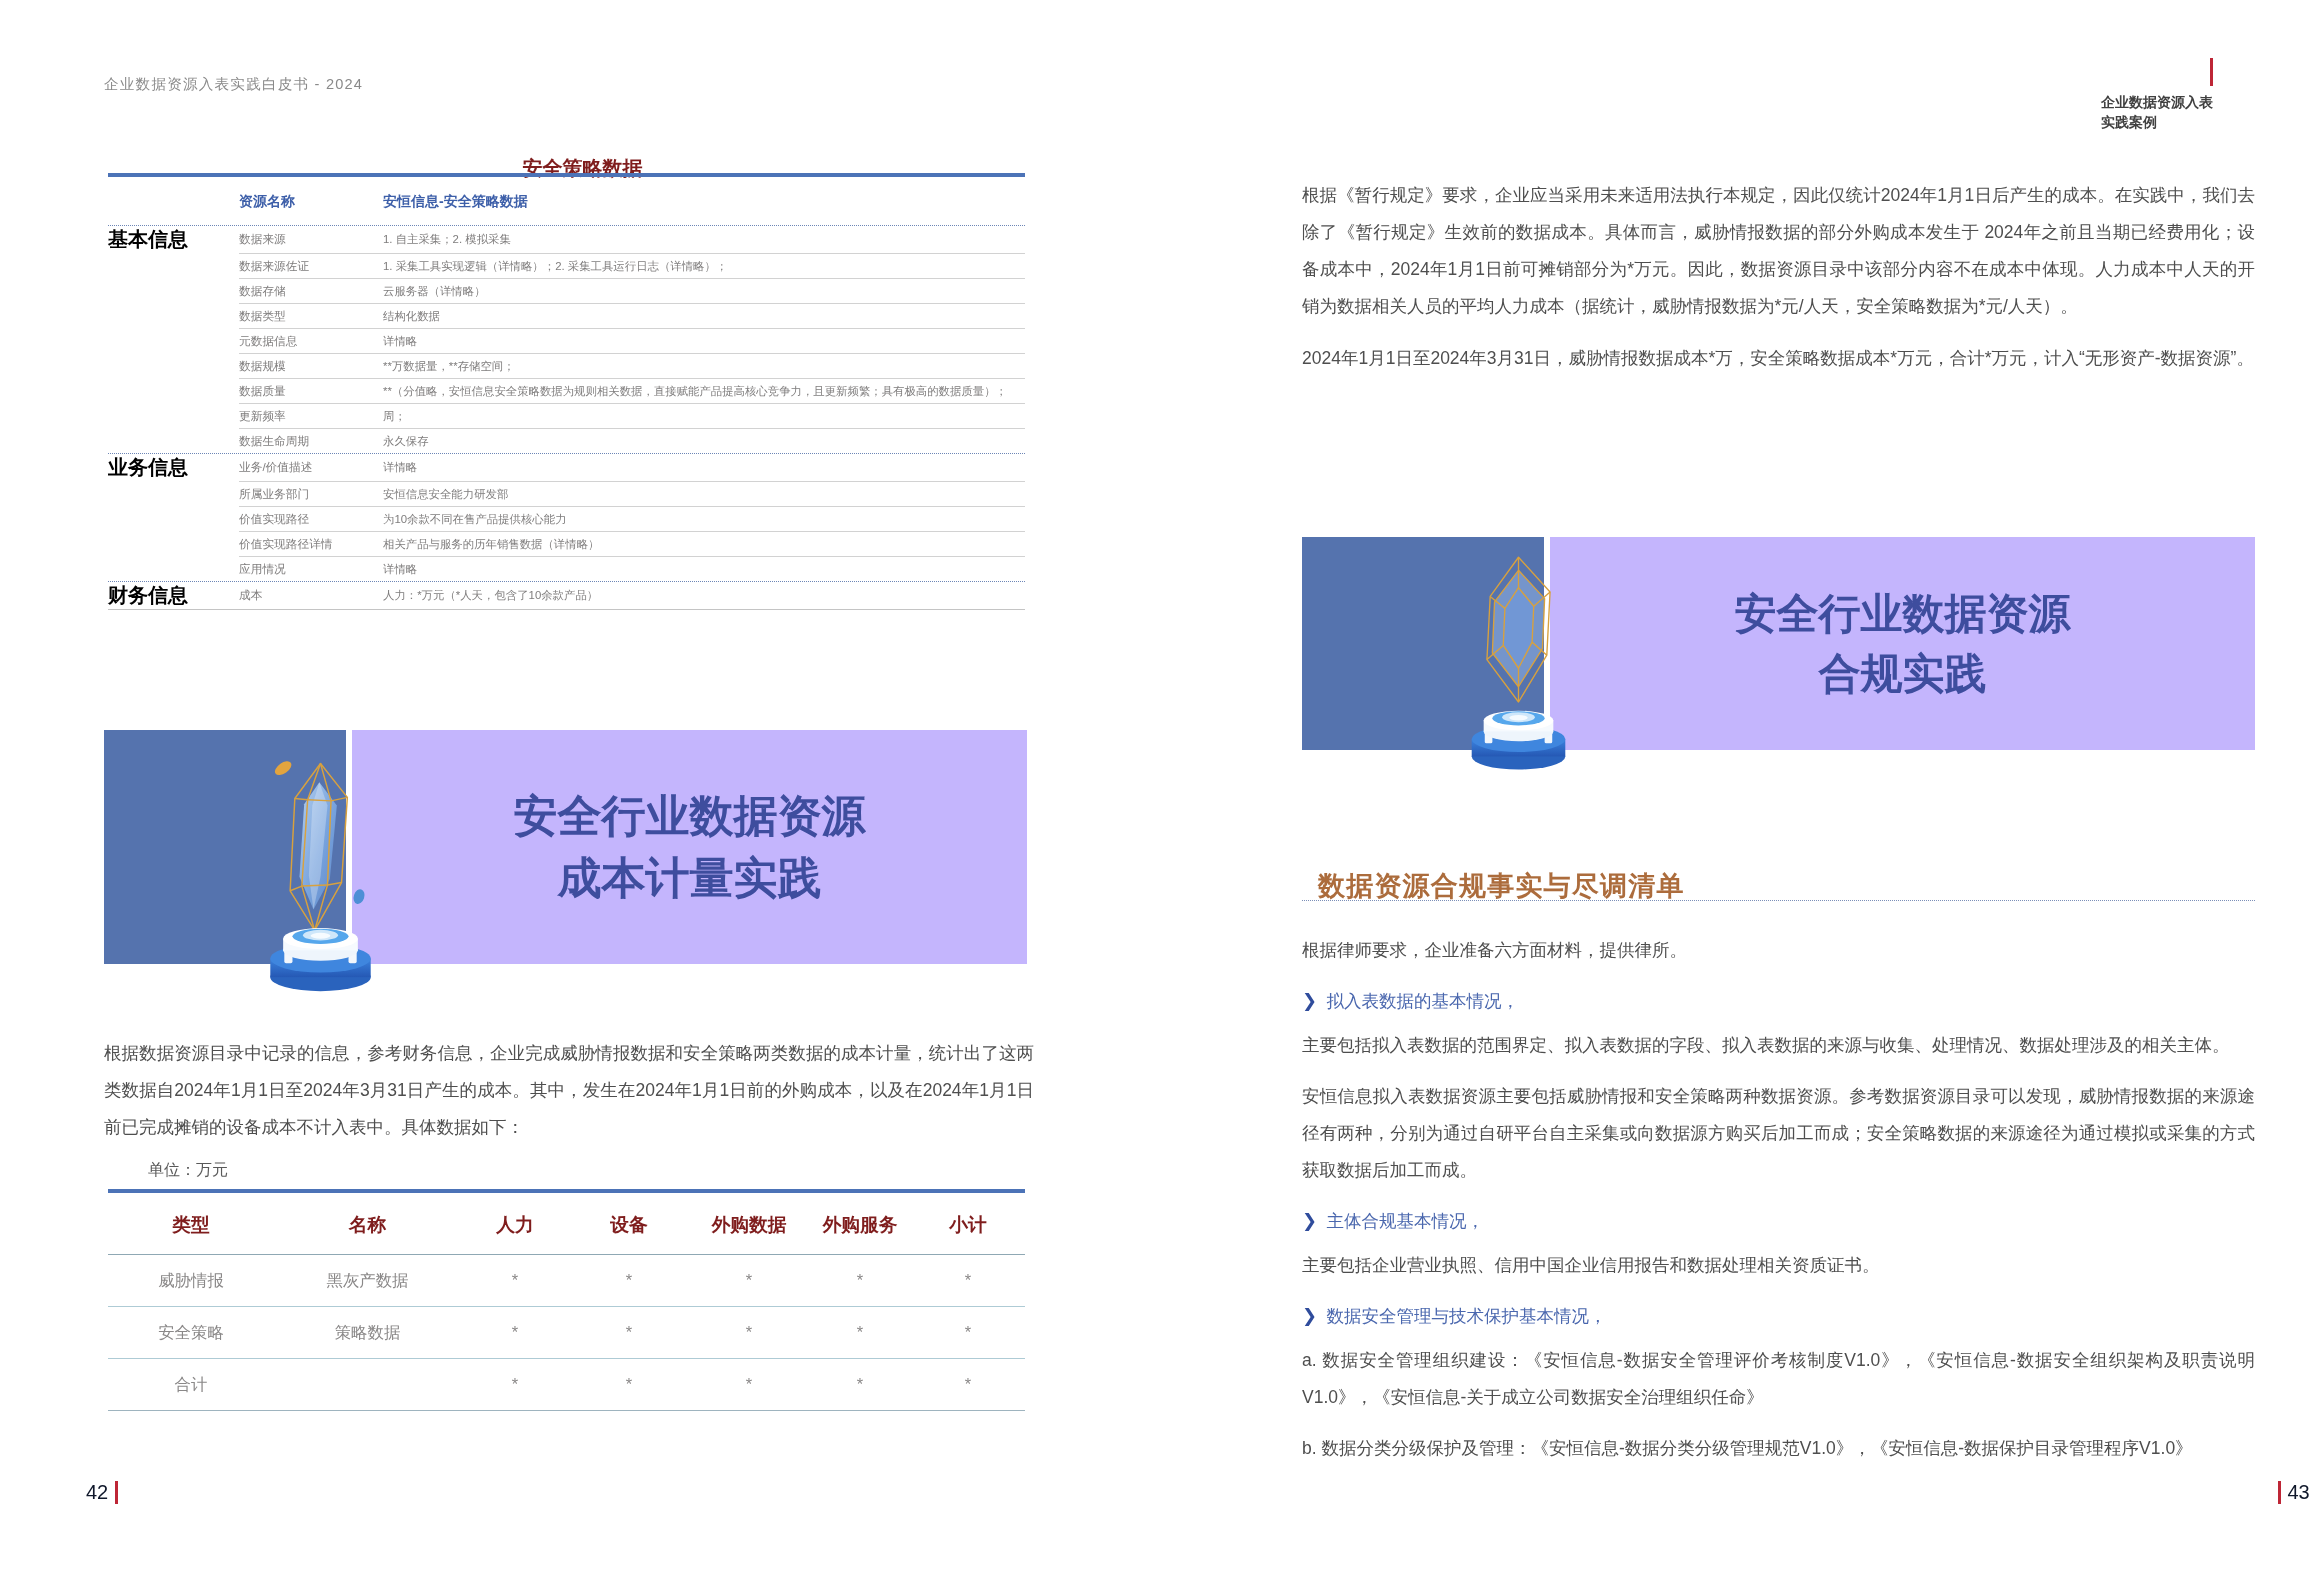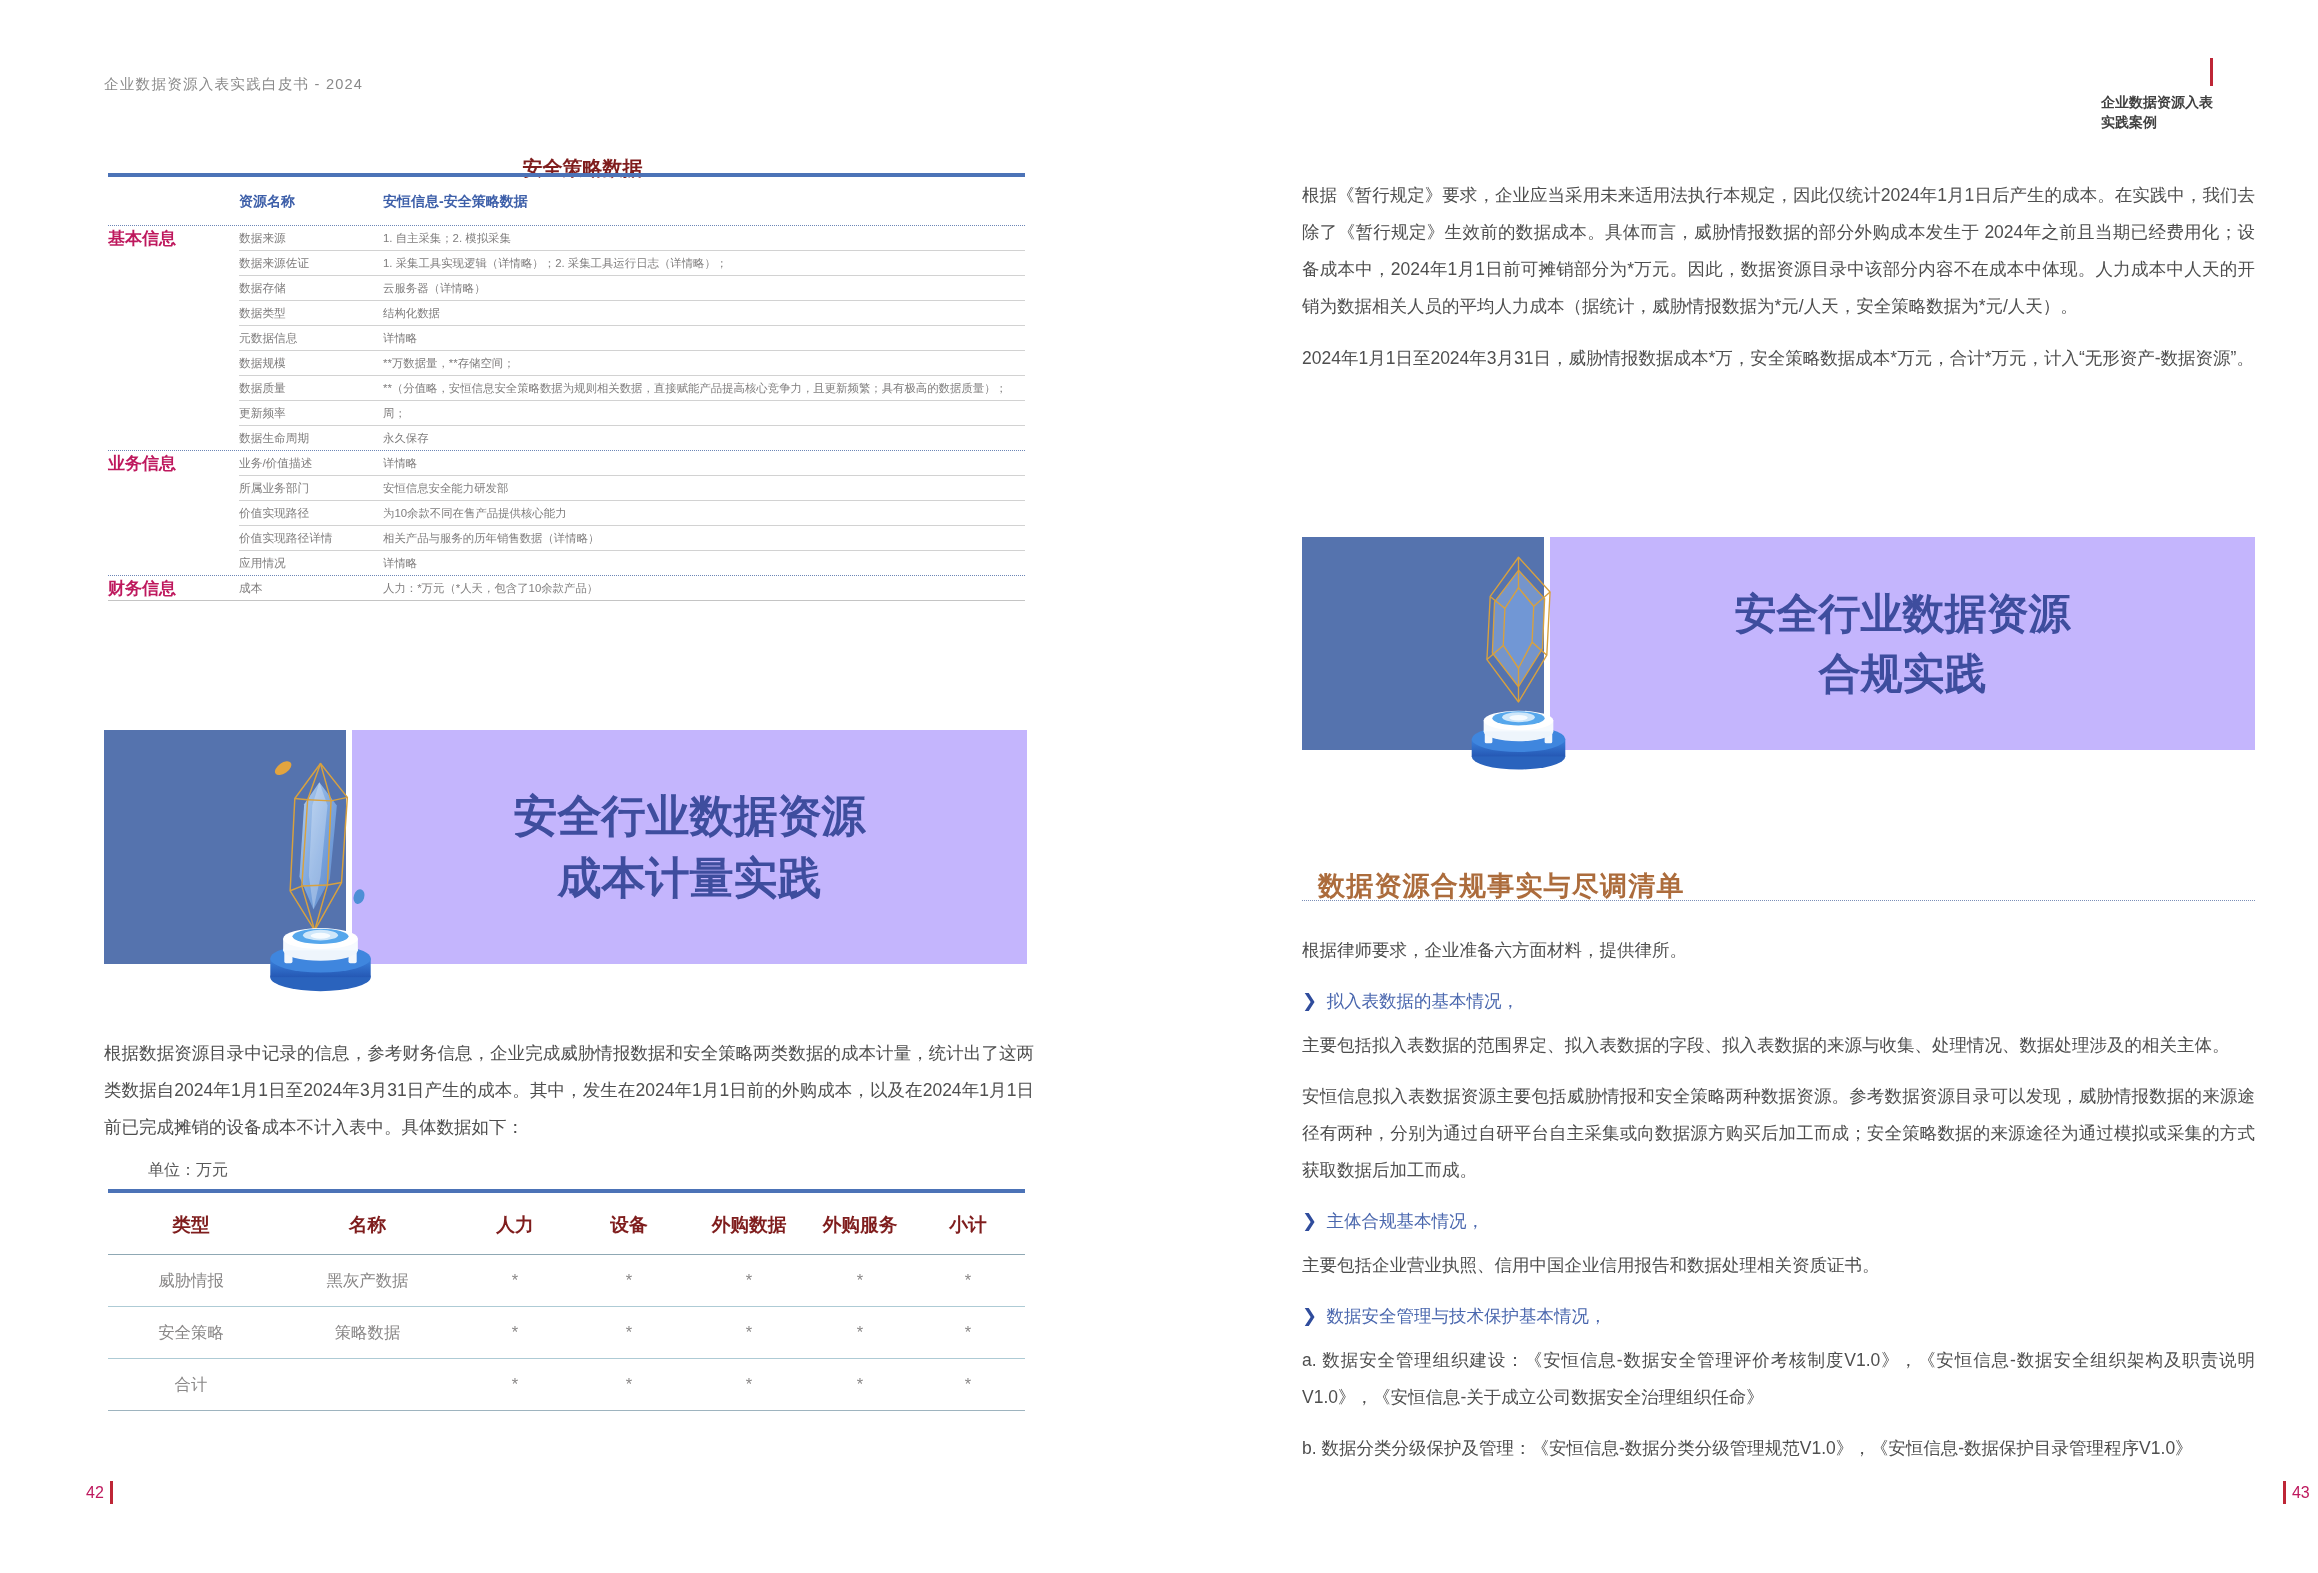--- a/index.html
+++ b/index.html
@@ -21,41 +21,41 @@
     position:absolute; right:106px; top:92px; text-align:left;
     font-size:14px; font-weight:bold; color:#404040; line-height:1.45;
   }
   .hdr-red-bar {
     position:absolute; right:106px; top:58px;
     width:2.9px; height:28px; background:#be2636;
   }
   .pagenum { position:absolute; top:1481px; display:flex; align-items:center; gap:6.4px; }
   .pagenum-left  { left:86px; }
   .pagenum-right { right:9.3px; }
-  .pagenum .num { font-size:16px; color:#be185d; }
+  .pagenum .num { font-size:20px; color:#0f172a; }
   .red-bar { width:2.9px; height:23.4px; background:#be2636; }
 
   
   .tbl-title {
     position:absolute; left:108px; top:139px; width:917px; margin:16px;
     text-align:center; font-size:20px; font-weight:bold; color:#7f1d1d;
   }
   .res-table { position:absolute; left:108px; top:173px; width:917px; }
   .rule-thick { height:4.1px; background:#4c73b7; }
   .res-head {
     display:grid; grid-template-columns:131px 144px 1fr;
     padding:16.4px 0 14px; align-items:center;
   }
   .res-head .a, .res-head .v { font-size:14px; font-weight:bold; color:#3d5fa9; }
   .sep-dotted { border-top:1.8px dotted #6d86b6; }
   .res-row {
     display:grid; grid-template-columns:131px 144px 1fr;
     align-items:center; min-height:24px;
   }
-  .res-row .g { font-size:17px; font-weight:bold; color:#be185d; }
+  .res-row .g { font-size:20px; font-weight:bold; color:#000000; }
   .res-row .a { font-size:11.7px; color:#7f7d7d; }
   .res-row .v { font-size:11.4px; color:#7f7d7d; white-space:nowrap; }
   .sep-line { border-top:0.6px solid #d2d2d2; margin-left:131px; }
   .sep-end  { border-top:0.6px solid #c4c4c4; }
 
   
   .banner { position:absolute; display:flex; }
   .banner-left  { left:104px; top:730px; width:923px; height:234px; }
   .banner-right { left:143px; top:537px;  width:953px; height:213px; }
   .banner-square { width:242px; height:100%; background:#5573ae; margin-right:5.8px; flex:none; }

